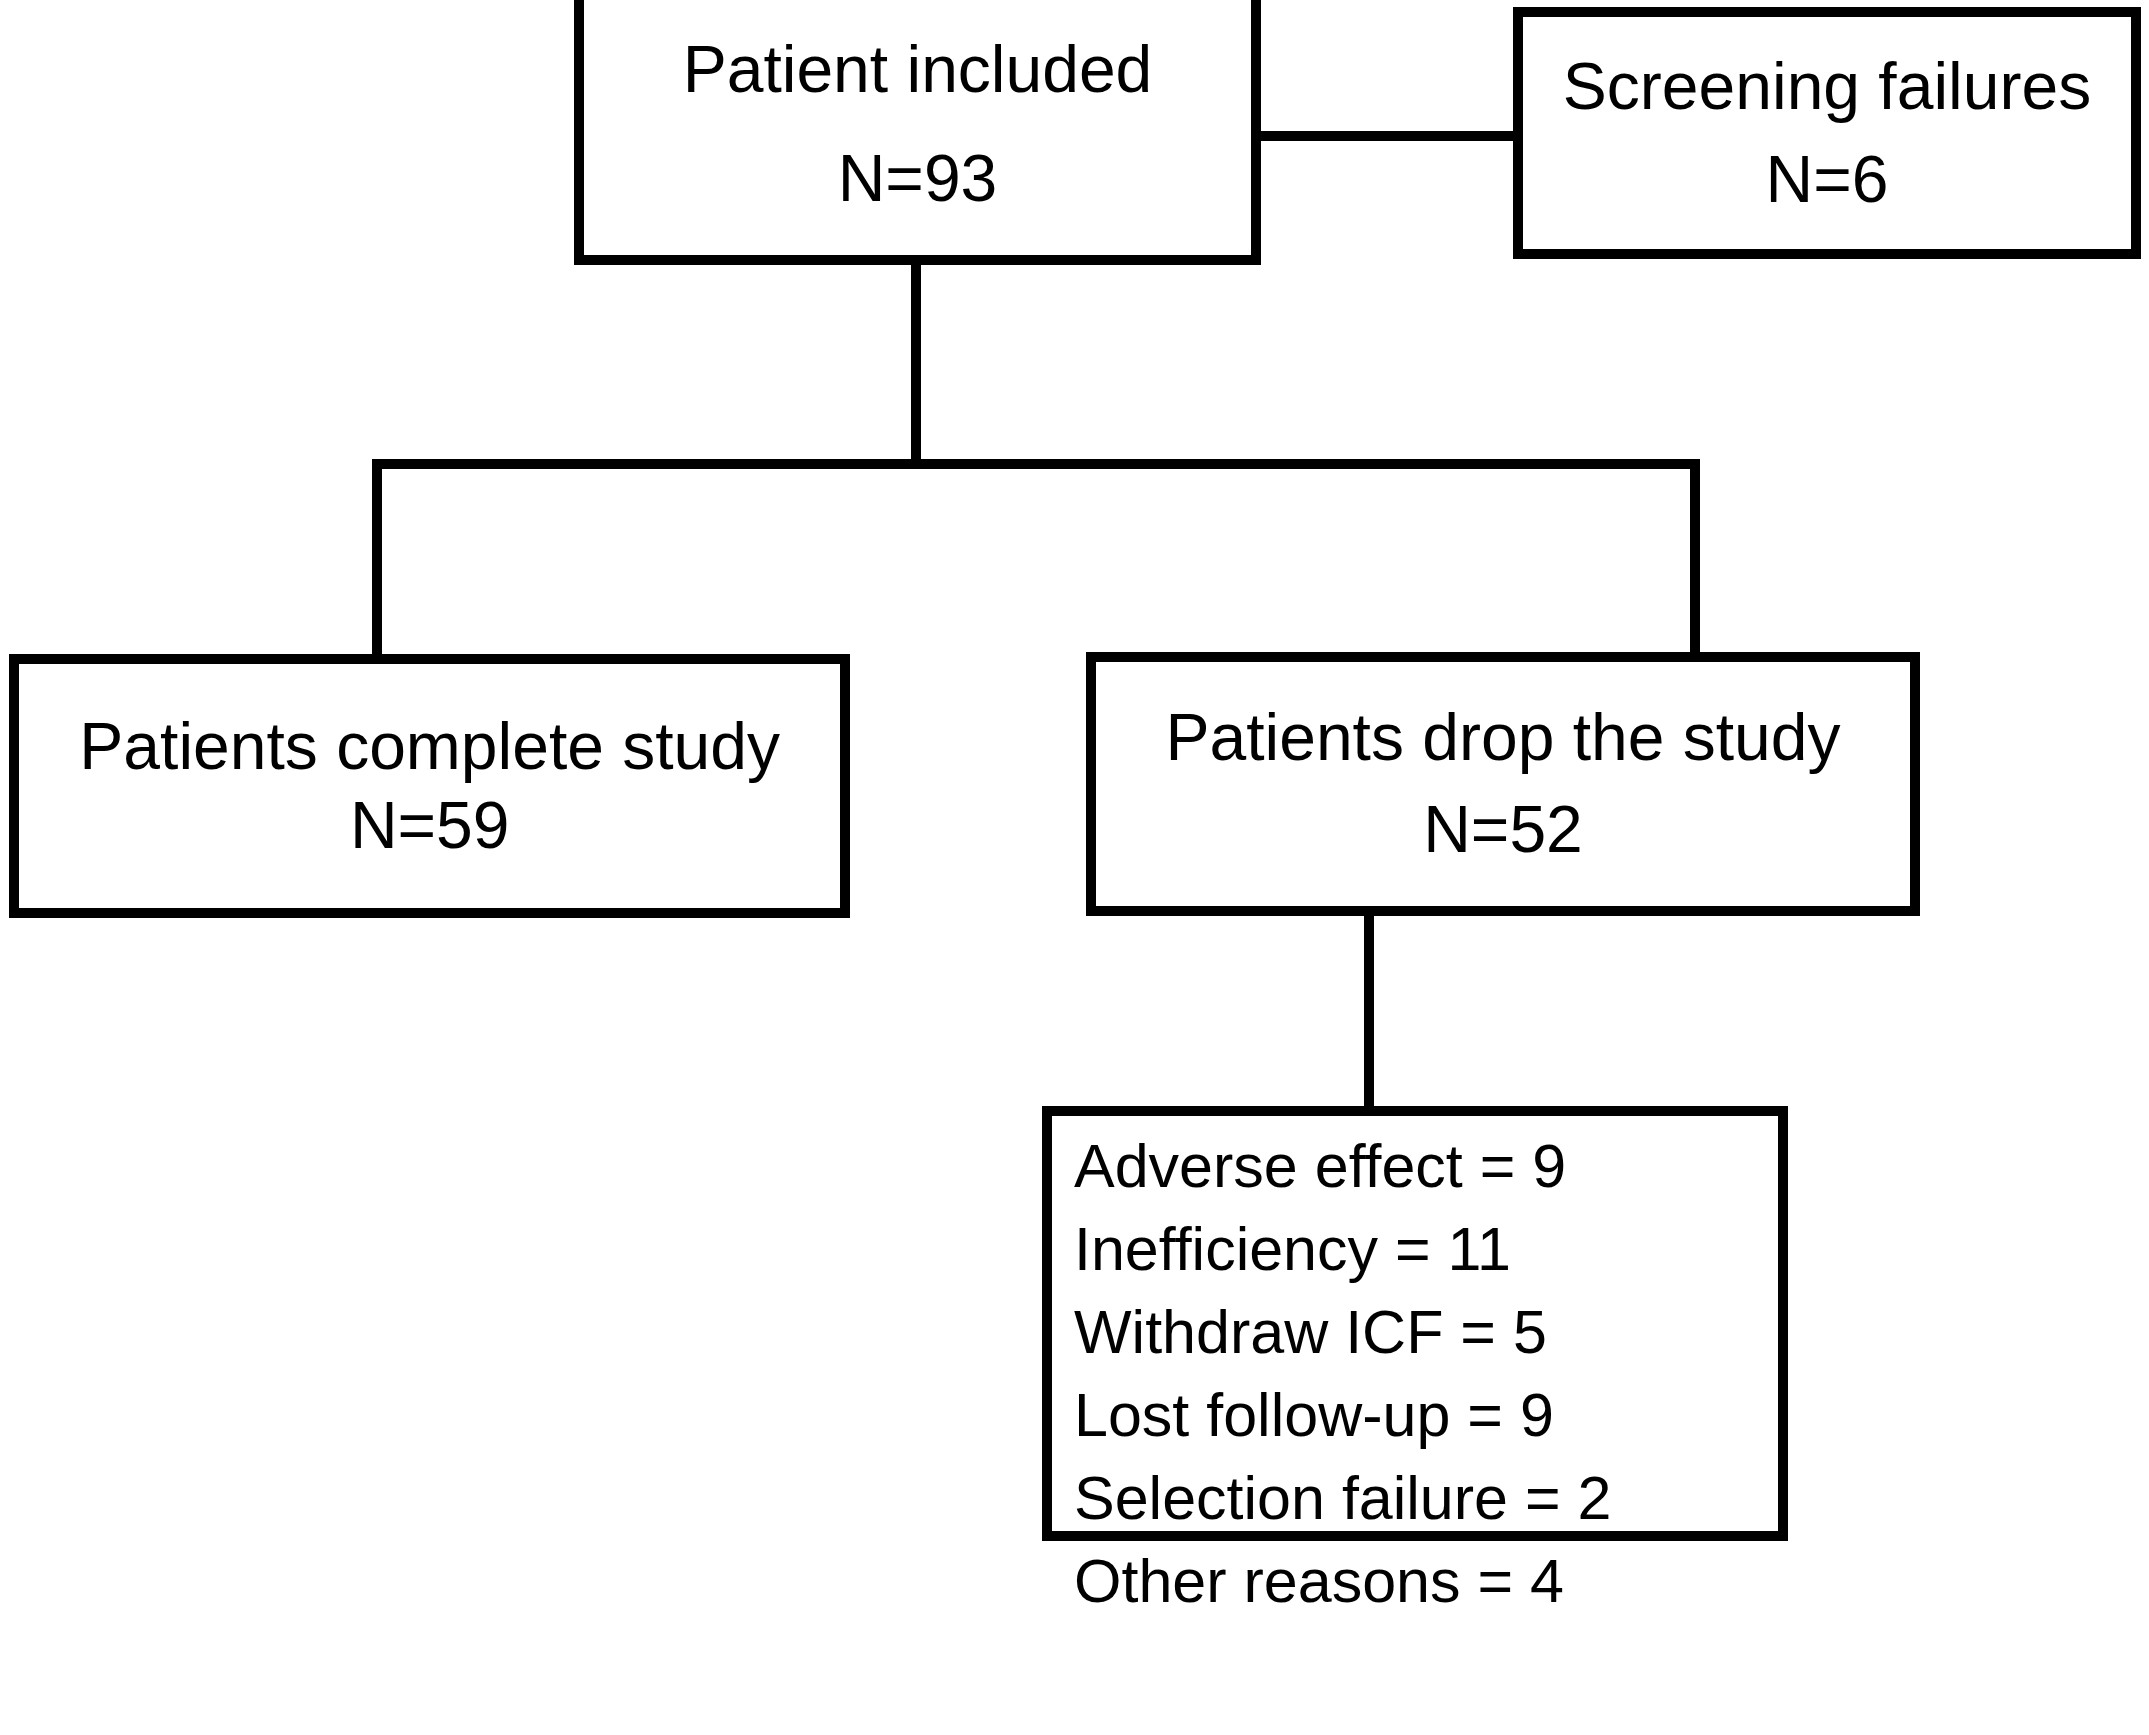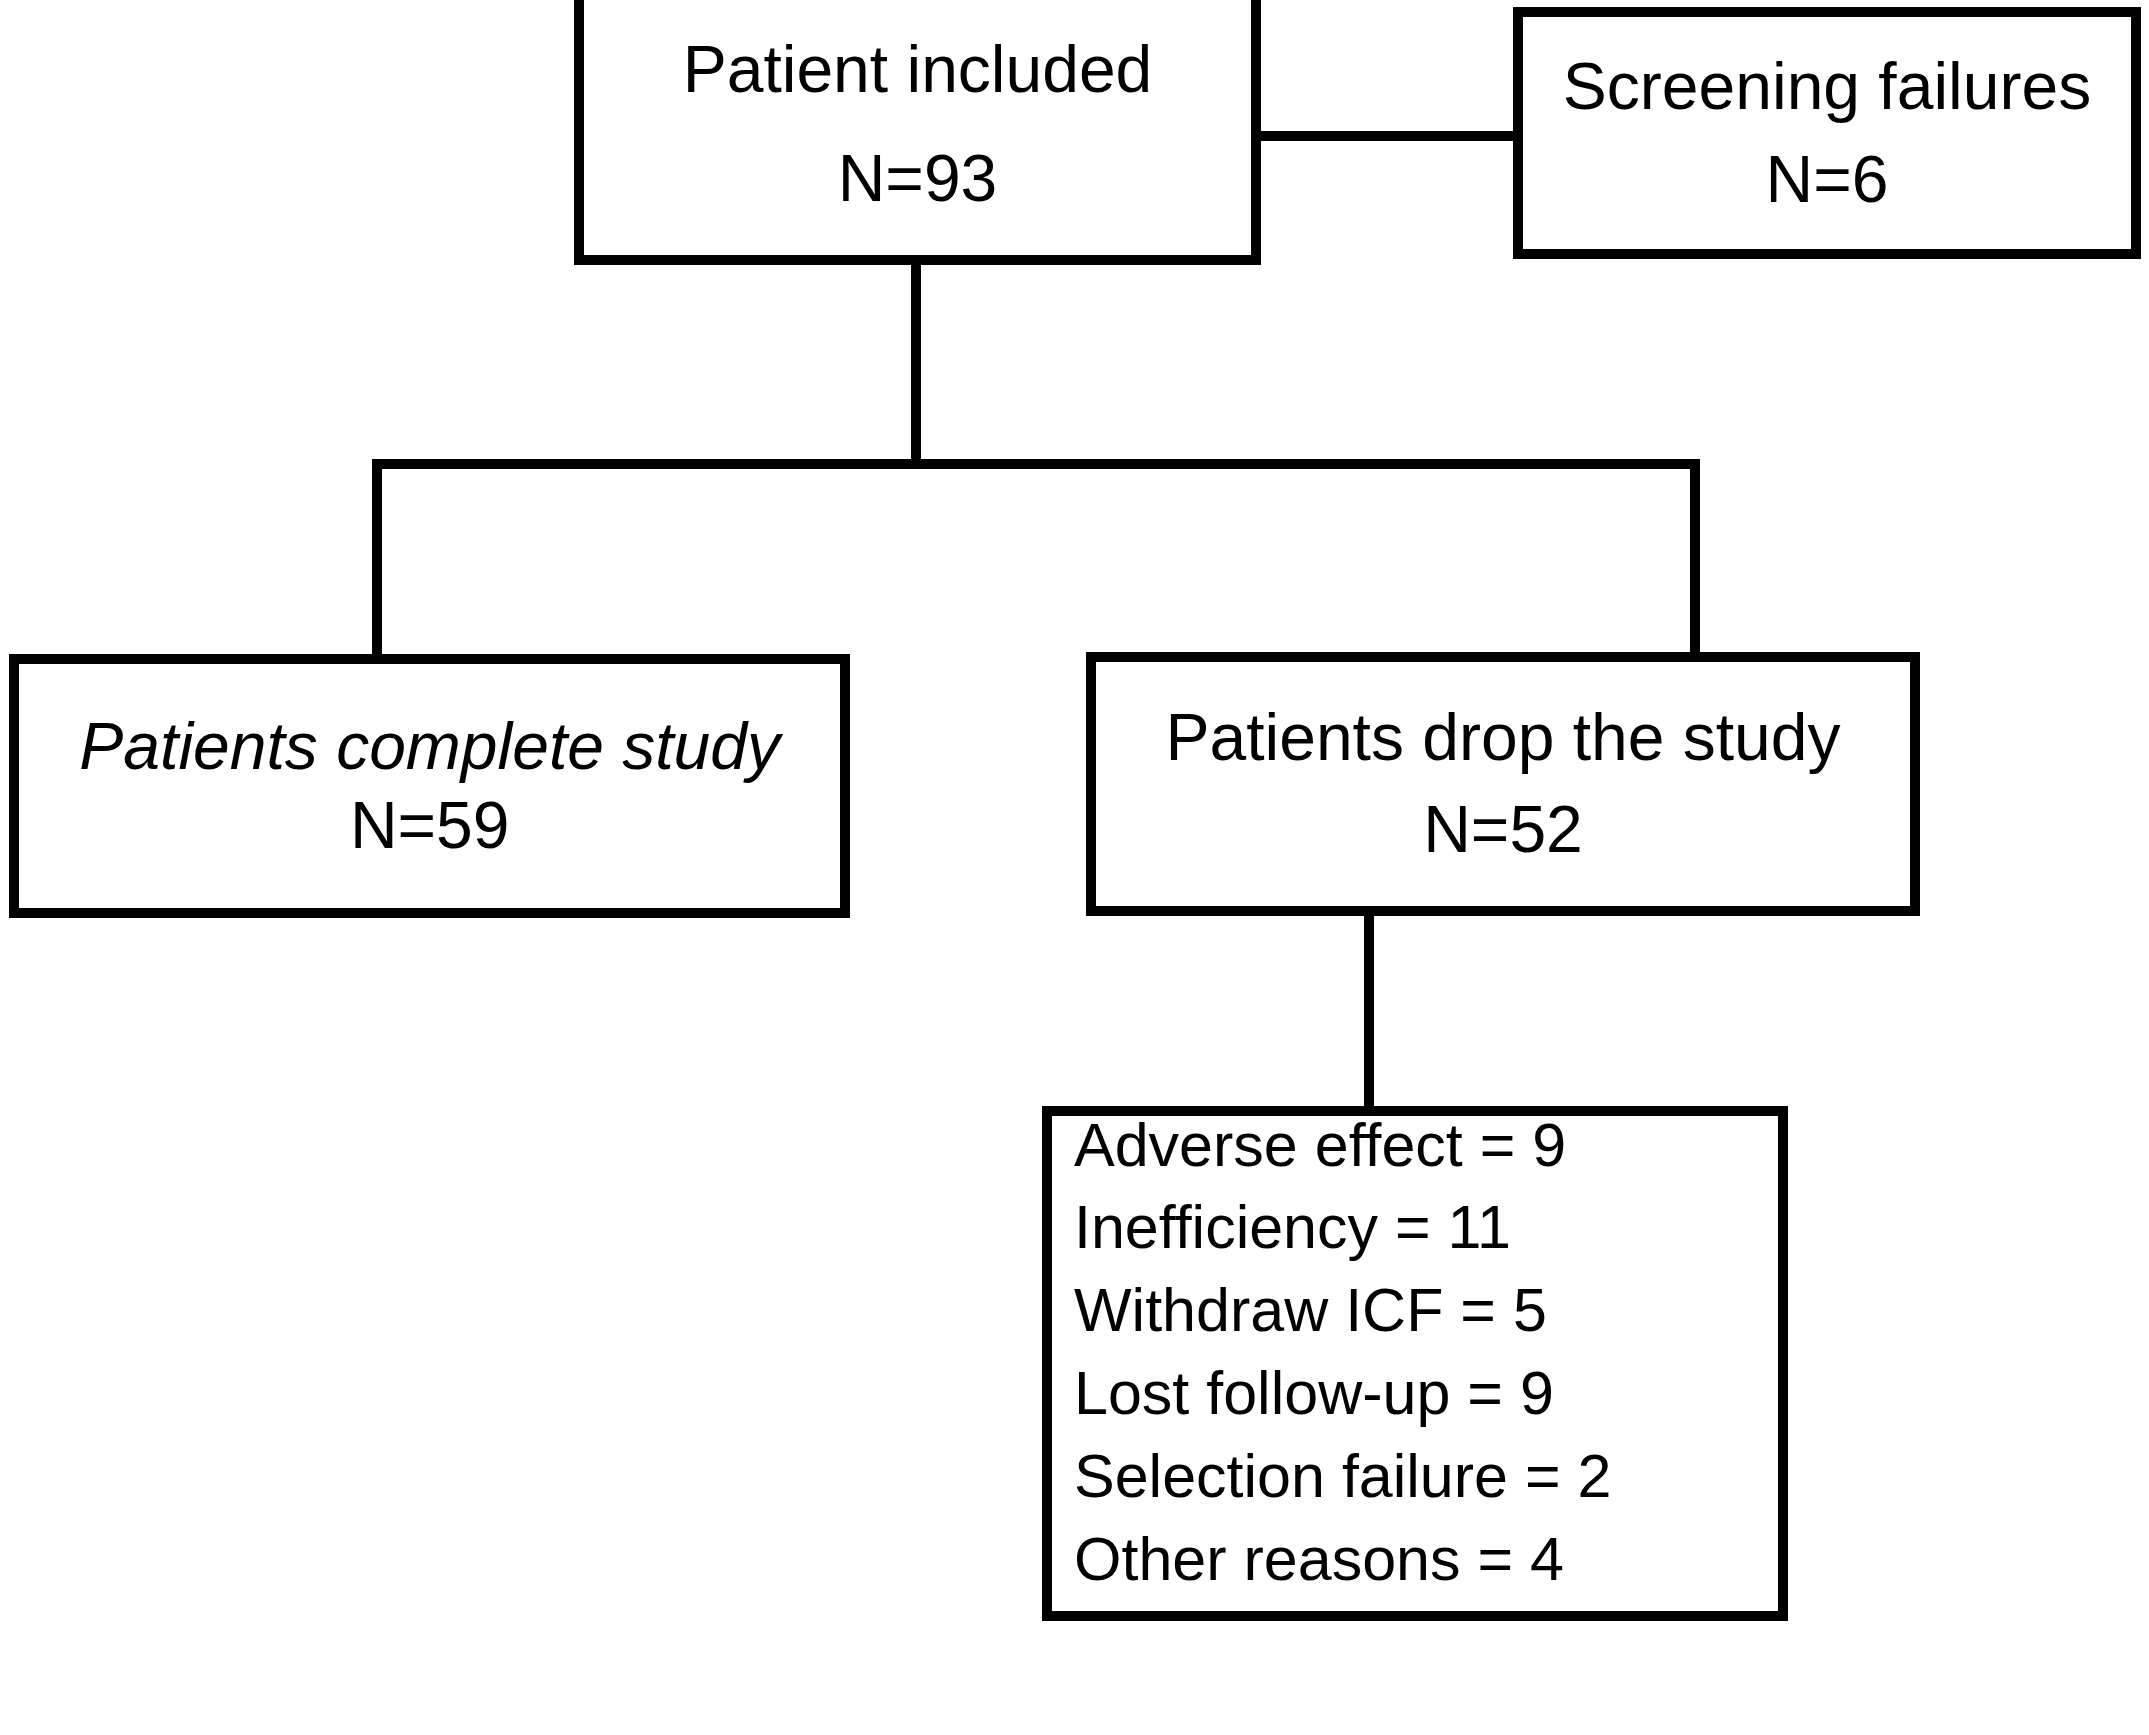--- a/index.html
+++ b/index.html
@@ -52,40 +52,40 @@
   }
   #node-screening .line.title { margin-bottom: 14.7px; }
 
   #node-complete {
     left: 9.2px;
     top: 654px;
     width: 841px;
     height: 264px;
     font-size: 66px;
   }
-  #node-complete .line.title { margin-bottom: 1px; font-style: italic; }
+  #node-complete .line.title { margin-bottom: 1px; }
 
   #node-drop {
     left: 1042px;
     top: 652px;
     width: 834px;
     height: 264px;
     font-size: 66px;
     margin-left: 44px;
   }
   #node-drop .line.title { margin-bottom: 14.7px; }
 
   #node-reasons {
     left: 1042px;
     top: 1106px;
     width: 746px;
-    height: 515px;
+    height: 435px;
     font-size: 61px;
     align-items: flex-start;
-    justify-content: flex-end;
+    justify-content: flex-start;
     padding: 9.2px 0 9.2px 22px;
   }
   #node-reasons .line {
     text-align: left;
     margin: 5.5px 0;
   }
 
   
   .conn {
     position: absolute;

